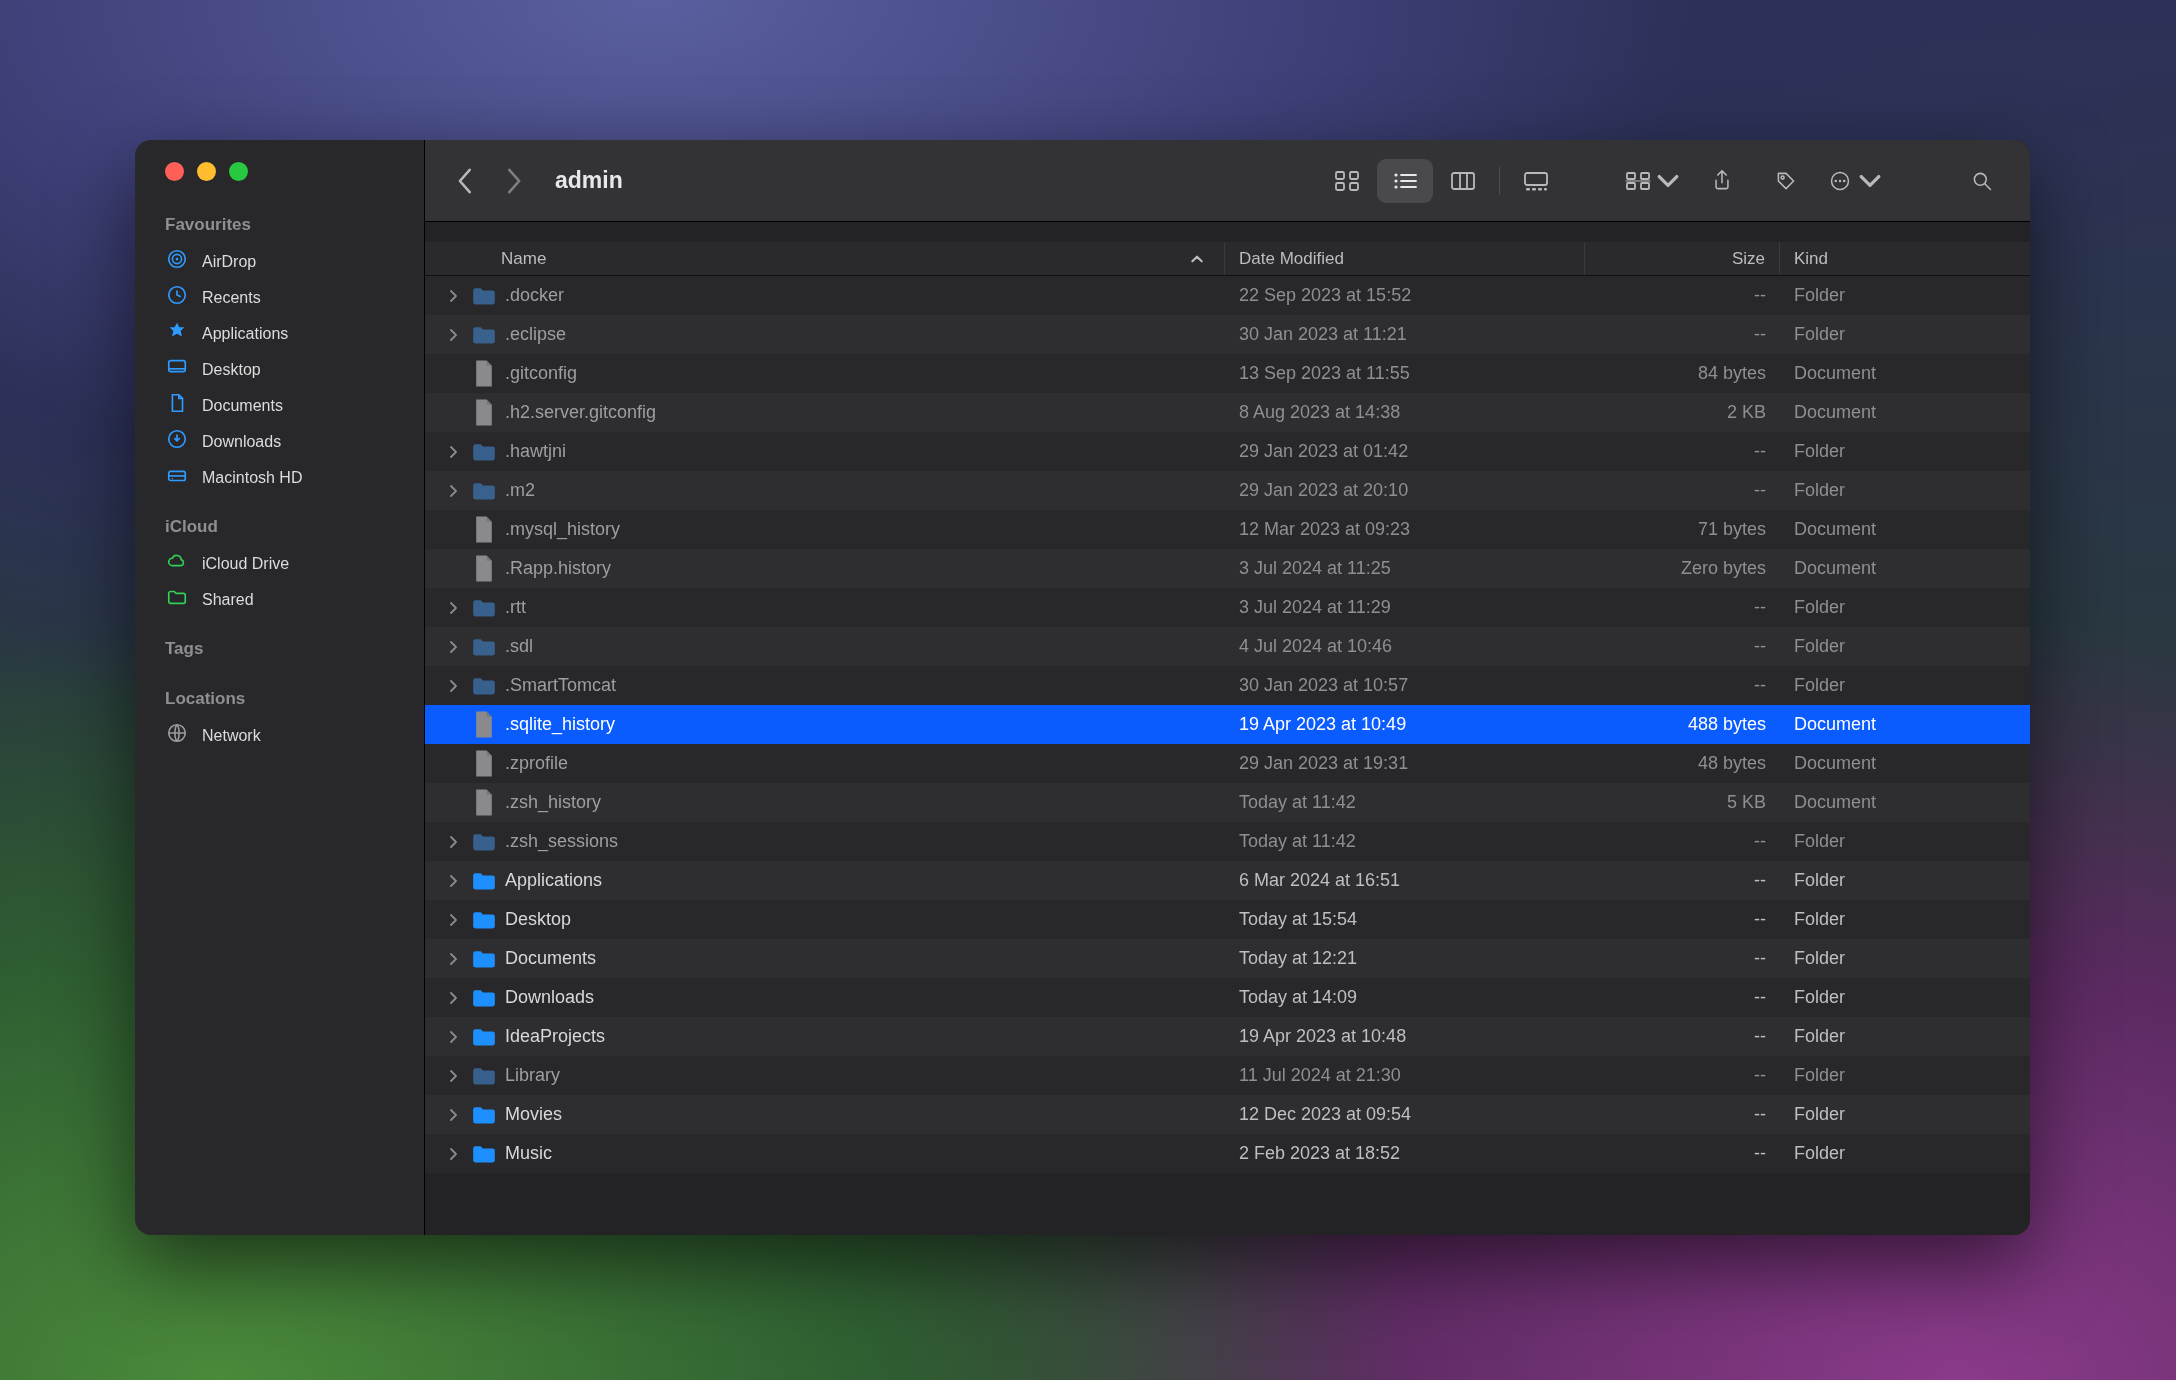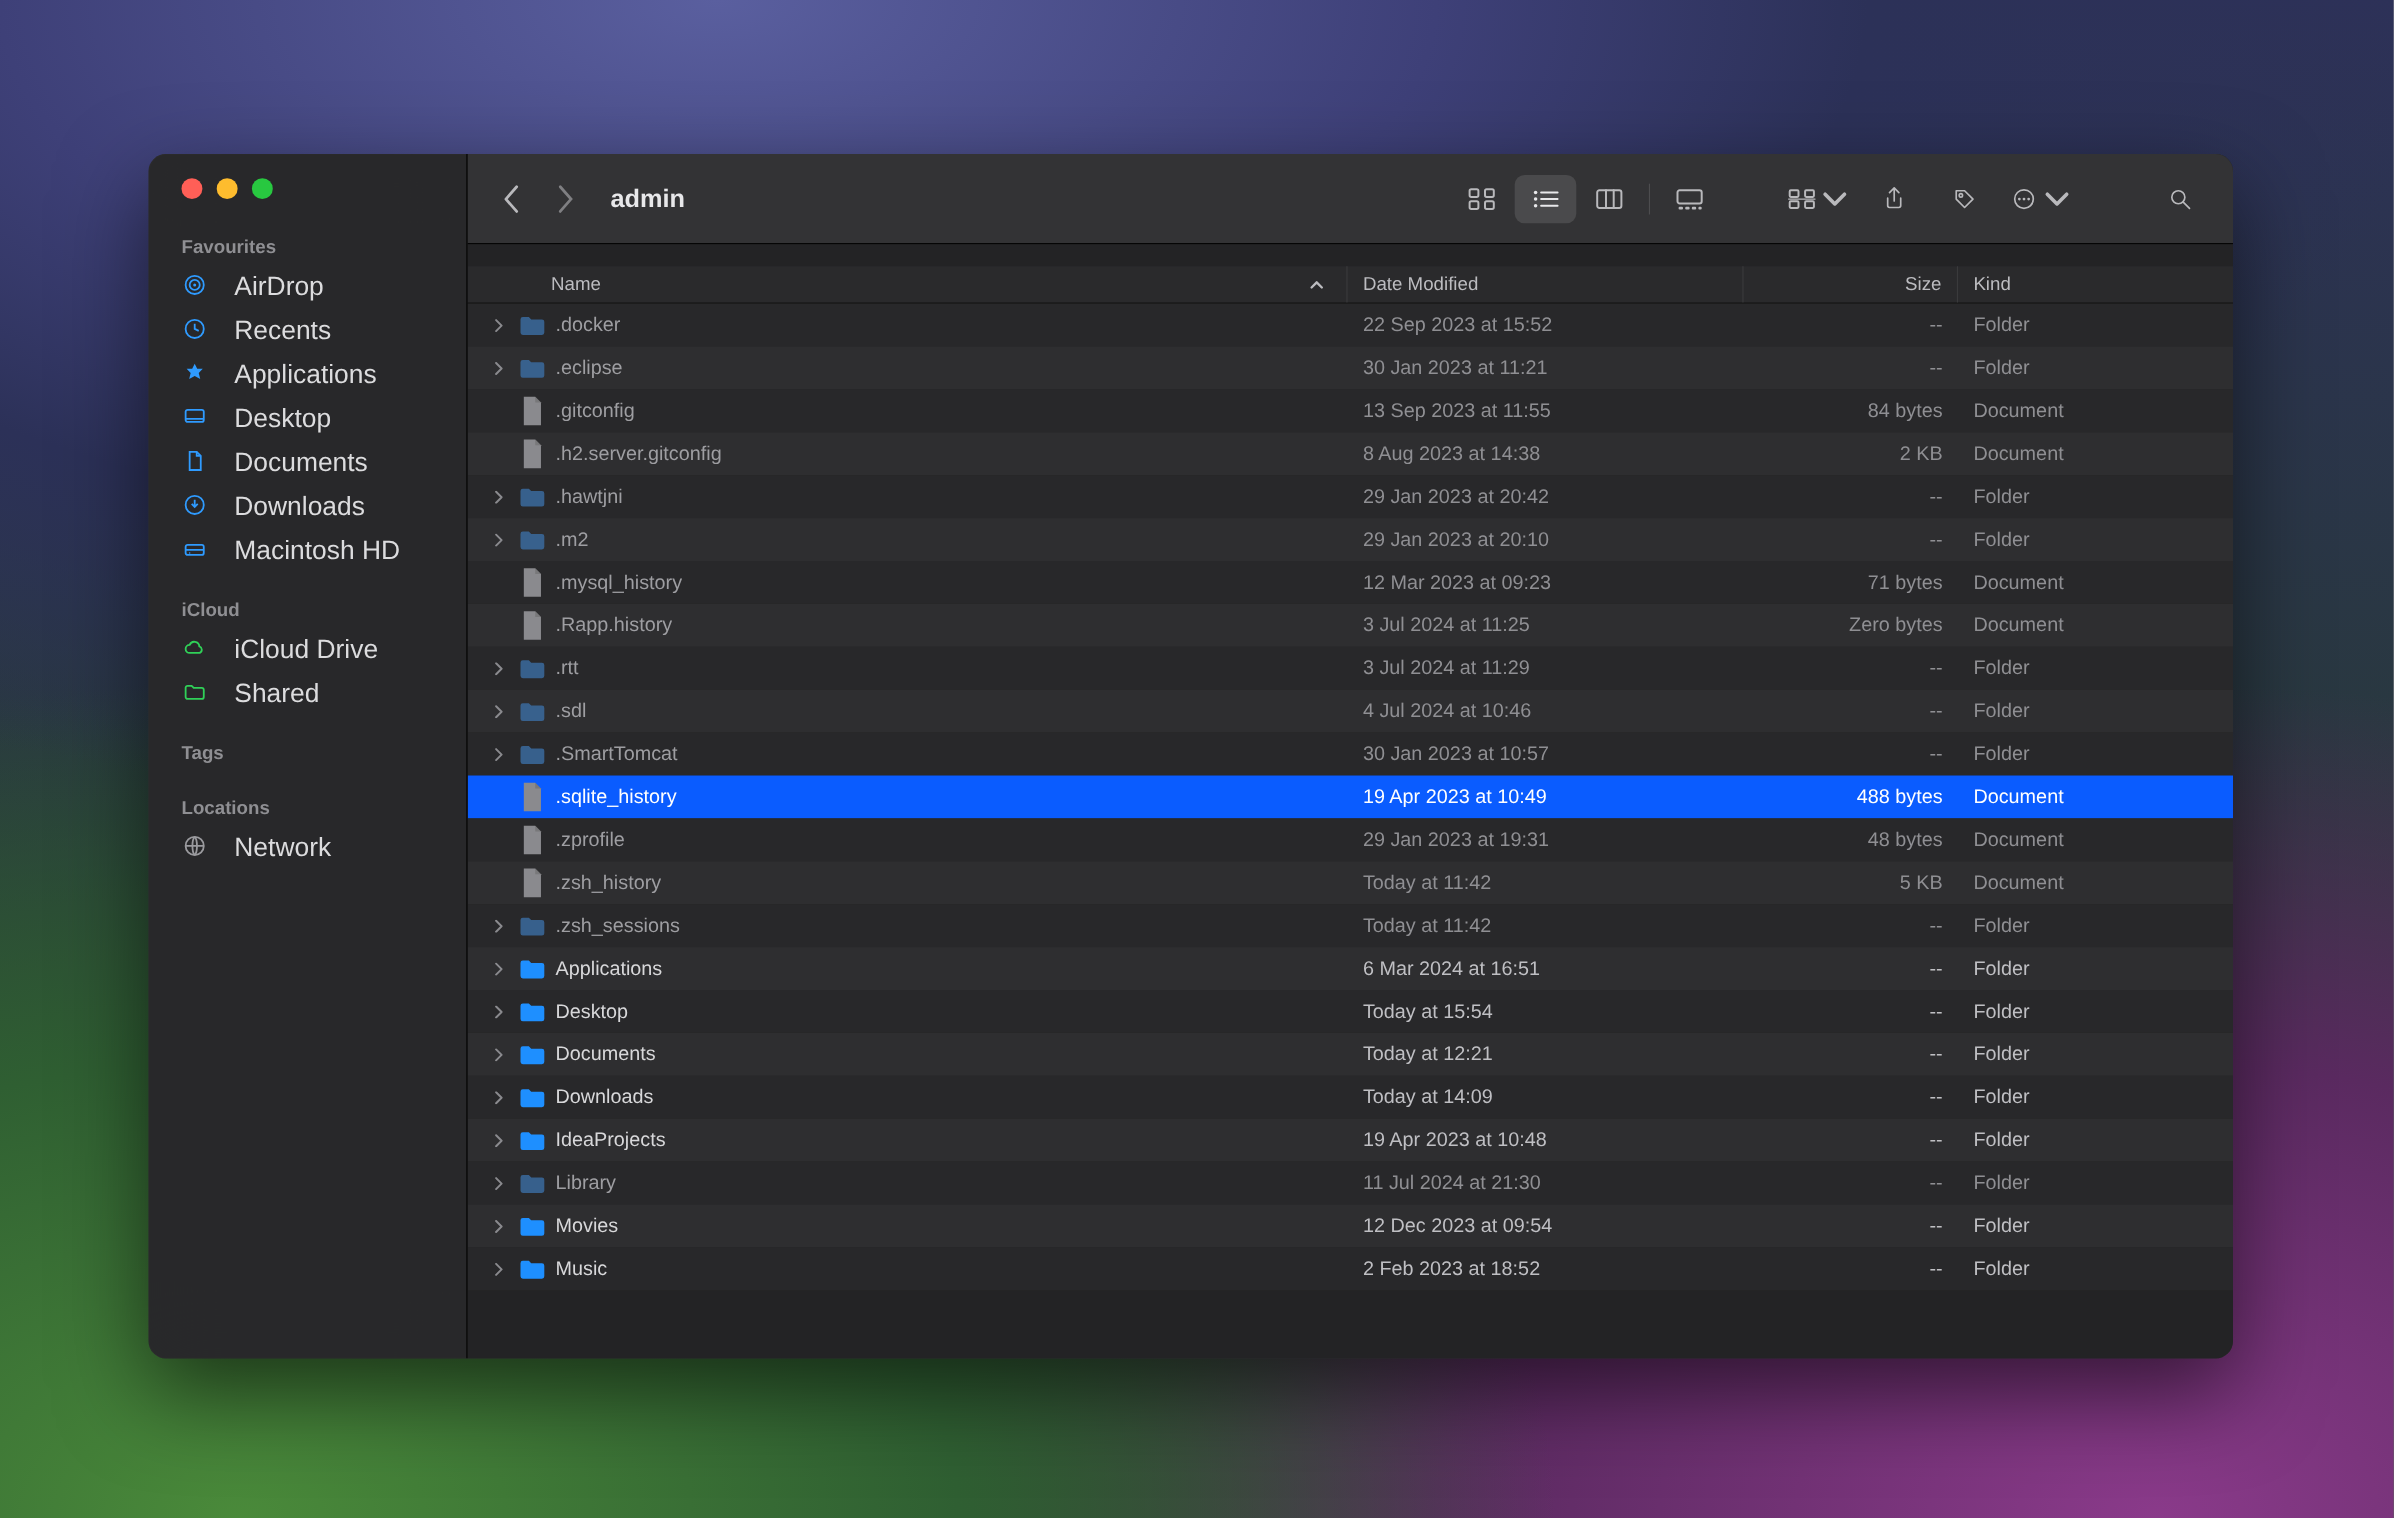--- a/index.html
+++ b/index.html
@@ -29,21 +29,21 @@
     backdrop-filter: blur(30px);
     padding-top: 22px;
     border-right: 1px solid #000;
     flex: 0 0 auto;
   }
   .traffic { display:flex; gap:13px; padding-left:30px; margin-bottom:28px;}
   .tdot { width:19px; height:19px; border-radius:50%; }
   .tred{background:#ff5f57;} .tyel{background:#febc2e;} .tgrn{background:#28c840;}
   .sb-section { padding: 0 18px 18px 18px; }
   .sb-head { color:#8f8f93; font-size:17px; font-weight:600; padding:6px 12px 6px 12px; }
-  .sb-item { display:flex; align-items:flex-start; gap:24px; padding:6px 12px; color:#dcdcde; font-size:24px; border-radius:8px; cursor:default;}
+  .sb-item { display:flex; align-items:flex-end; gap:13px; padding:6px 12px; color:#dcdcde; font-size:16px; border-radius:8px; cursor:default;}
   .sb-icon { width:24px; height:24px; display:flex; align-items:center; justify-content:center; }
   .sb-icon svg { width:22px; height:22px; }
   .acc { stroke:#2f9bff; fill:none; stroke-width:1.8; }
   .accf { fill:#2f9bff; }
   .grey { stroke:#9a9a9e; fill:none; stroke-width:1.8; }
   .green{ stroke:#30d158; fill:none; stroke-width:1.8;}
   
   .main { flex:1; display:flex; flex-direction:column; background:#232325;}
   .toolbar {
     height:82px; display:flex; align-items:center; padding:0 20px; gap:8px;
@@ -407,21 +407,21 @@
                 <path d="M1 1l5 5-5 5" stroke="currentColor" fill="none" stroke-width="1.8" stroke-linecap="round" stroke-linejoin="round"></path>
               </svg>
             </span>
             <span class="ficon">
               <svg viewBox="0 0 24 20">
                 <path class="folder-svg dim" d="M2 5a2 2 0 012-2h5l2 2h9a2 2 0 012 2v9a2 2 0 01-2 2H4a2 2 0 01-2-2z"></path>
               </svg>
             </span>
             <span>.hawtjni</span>
           </div>
-          <div class="r-date dim">29 Jan 2023 at 20:42</div>
+          <div class="r-date dim">29 Jan 2023 at 01:42</div>
           <div class="r-size dim">--</div>
           <div class="r-kind dim">Folder</div>
         </div>
         <div class="row">
           <div class="r-name dim">
             <span class="disc">
               <svg viewBox="0 0 8 12">
                 <path d="M1 1l5 5-5 5" stroke="currentColor" fill="none" stroke-width="1.8" stroke-linecap="round" stroke-linejoin="round"></path>
               </svg>
             </span>

